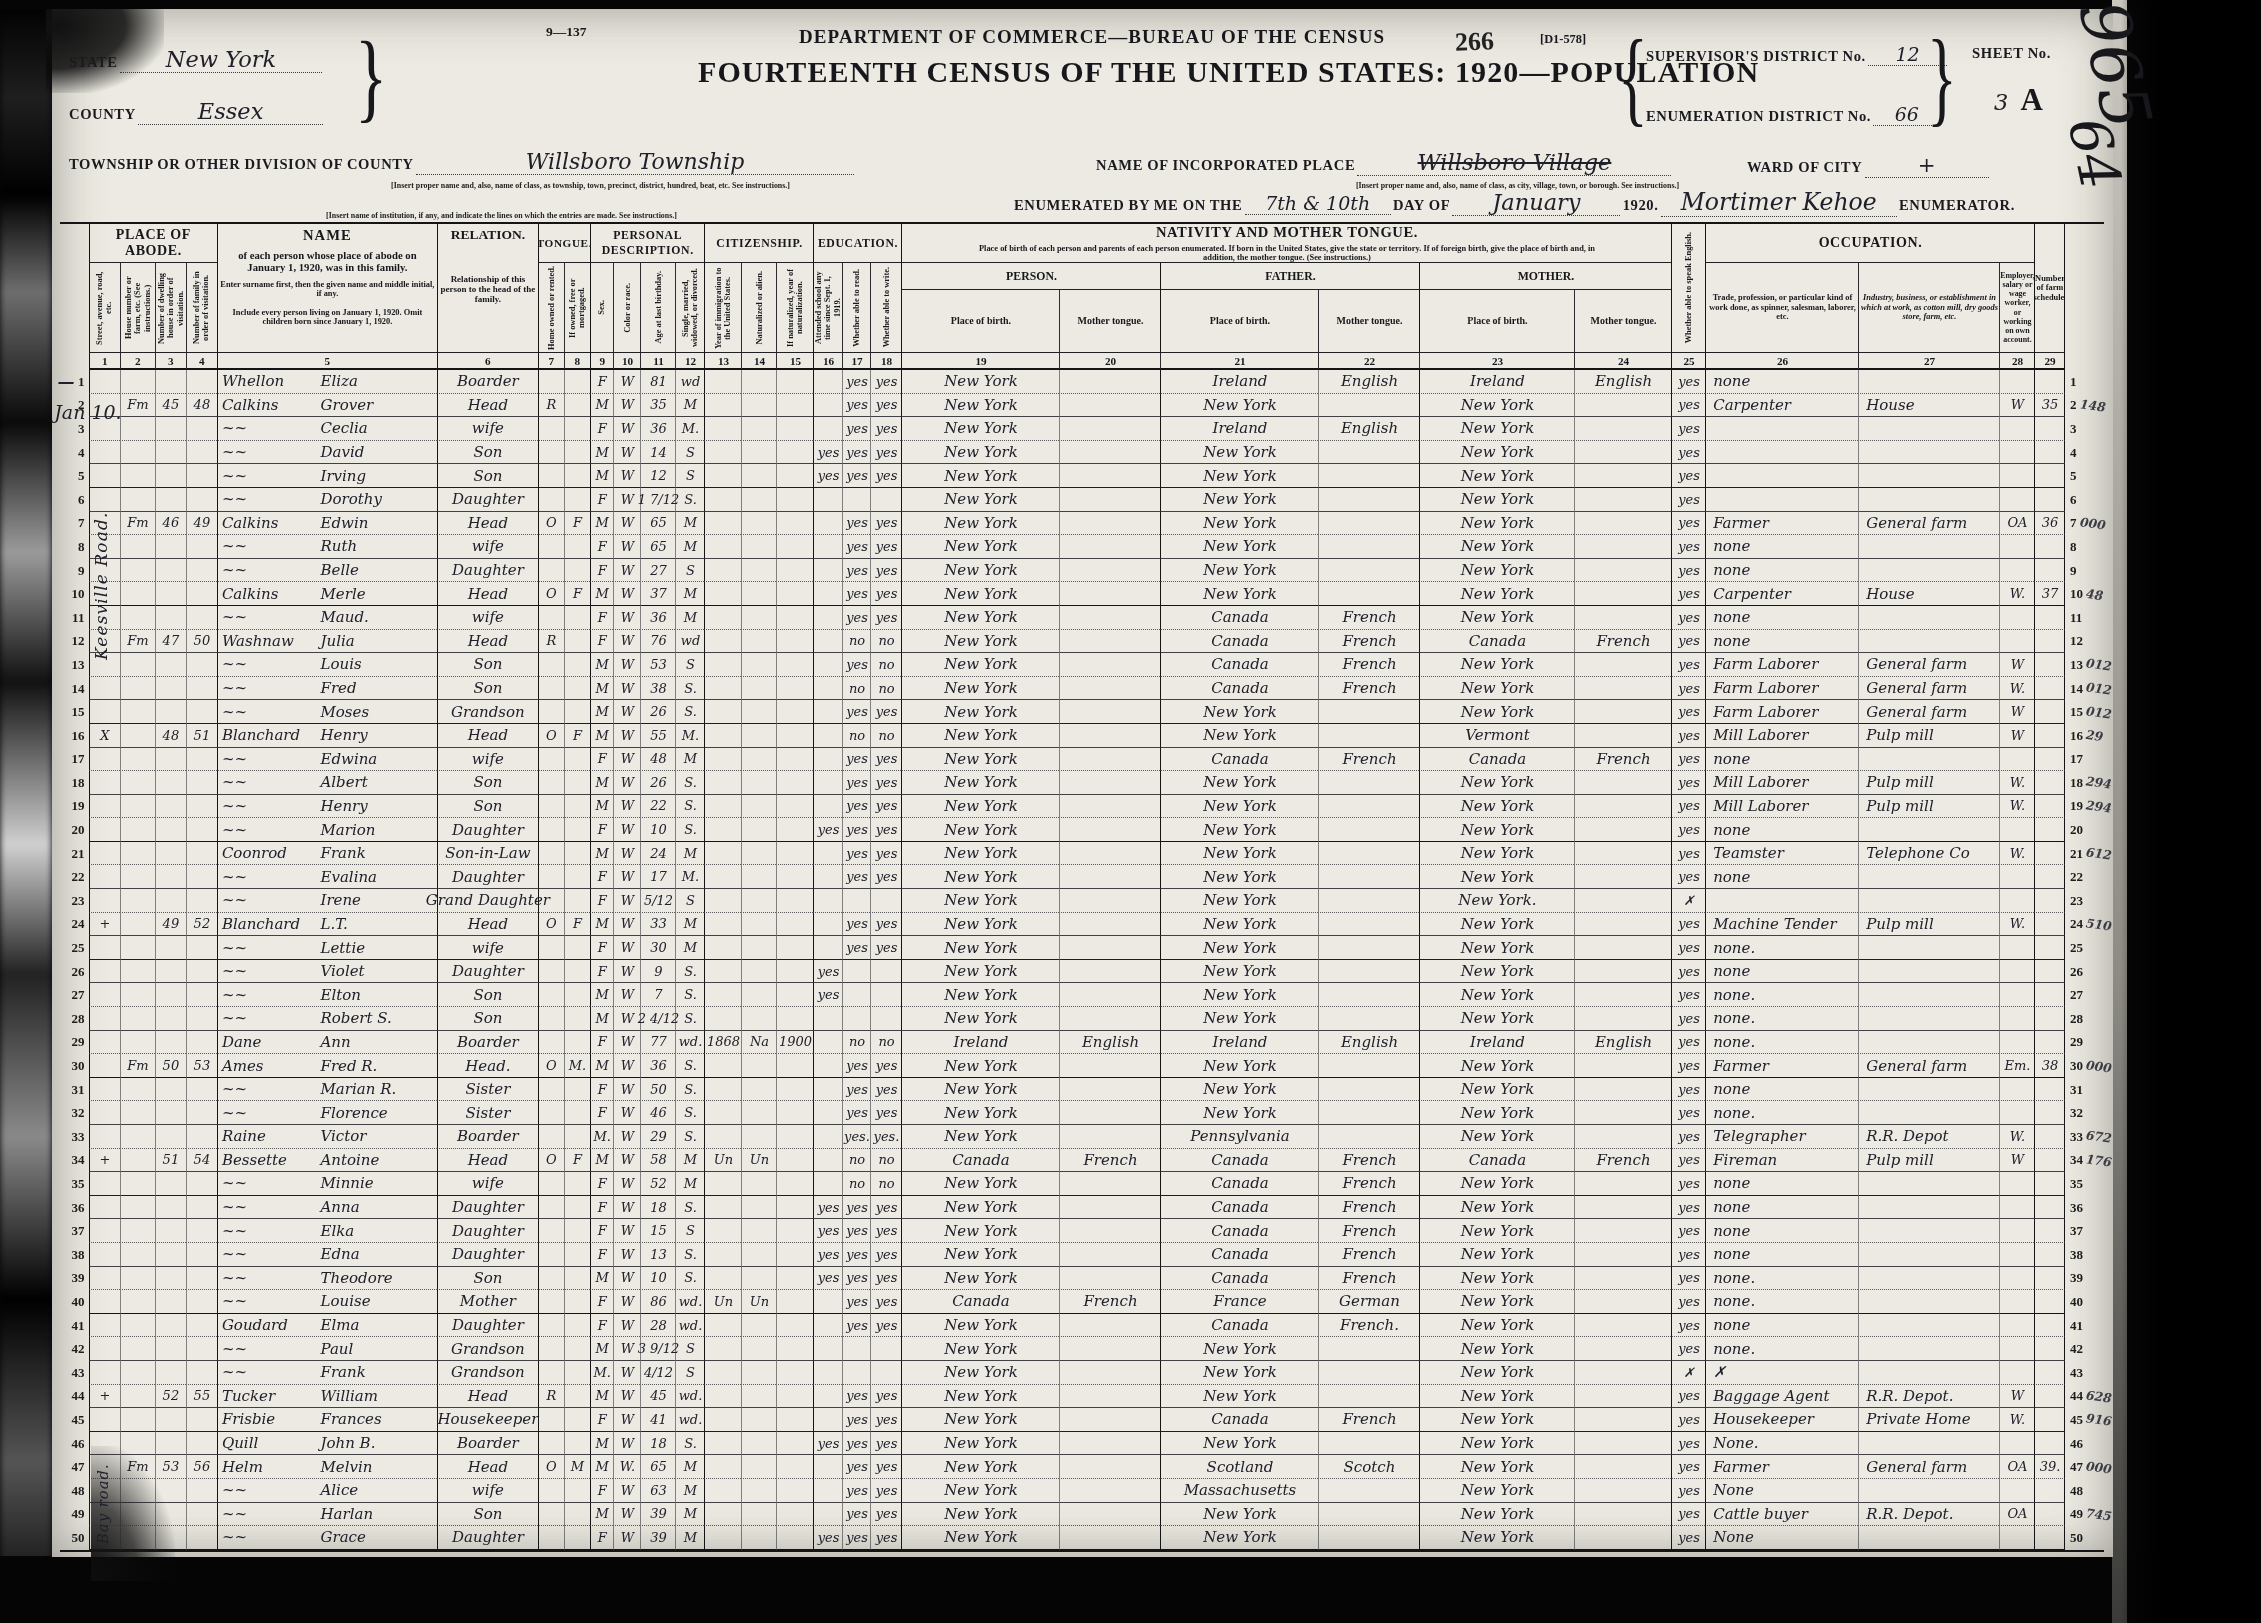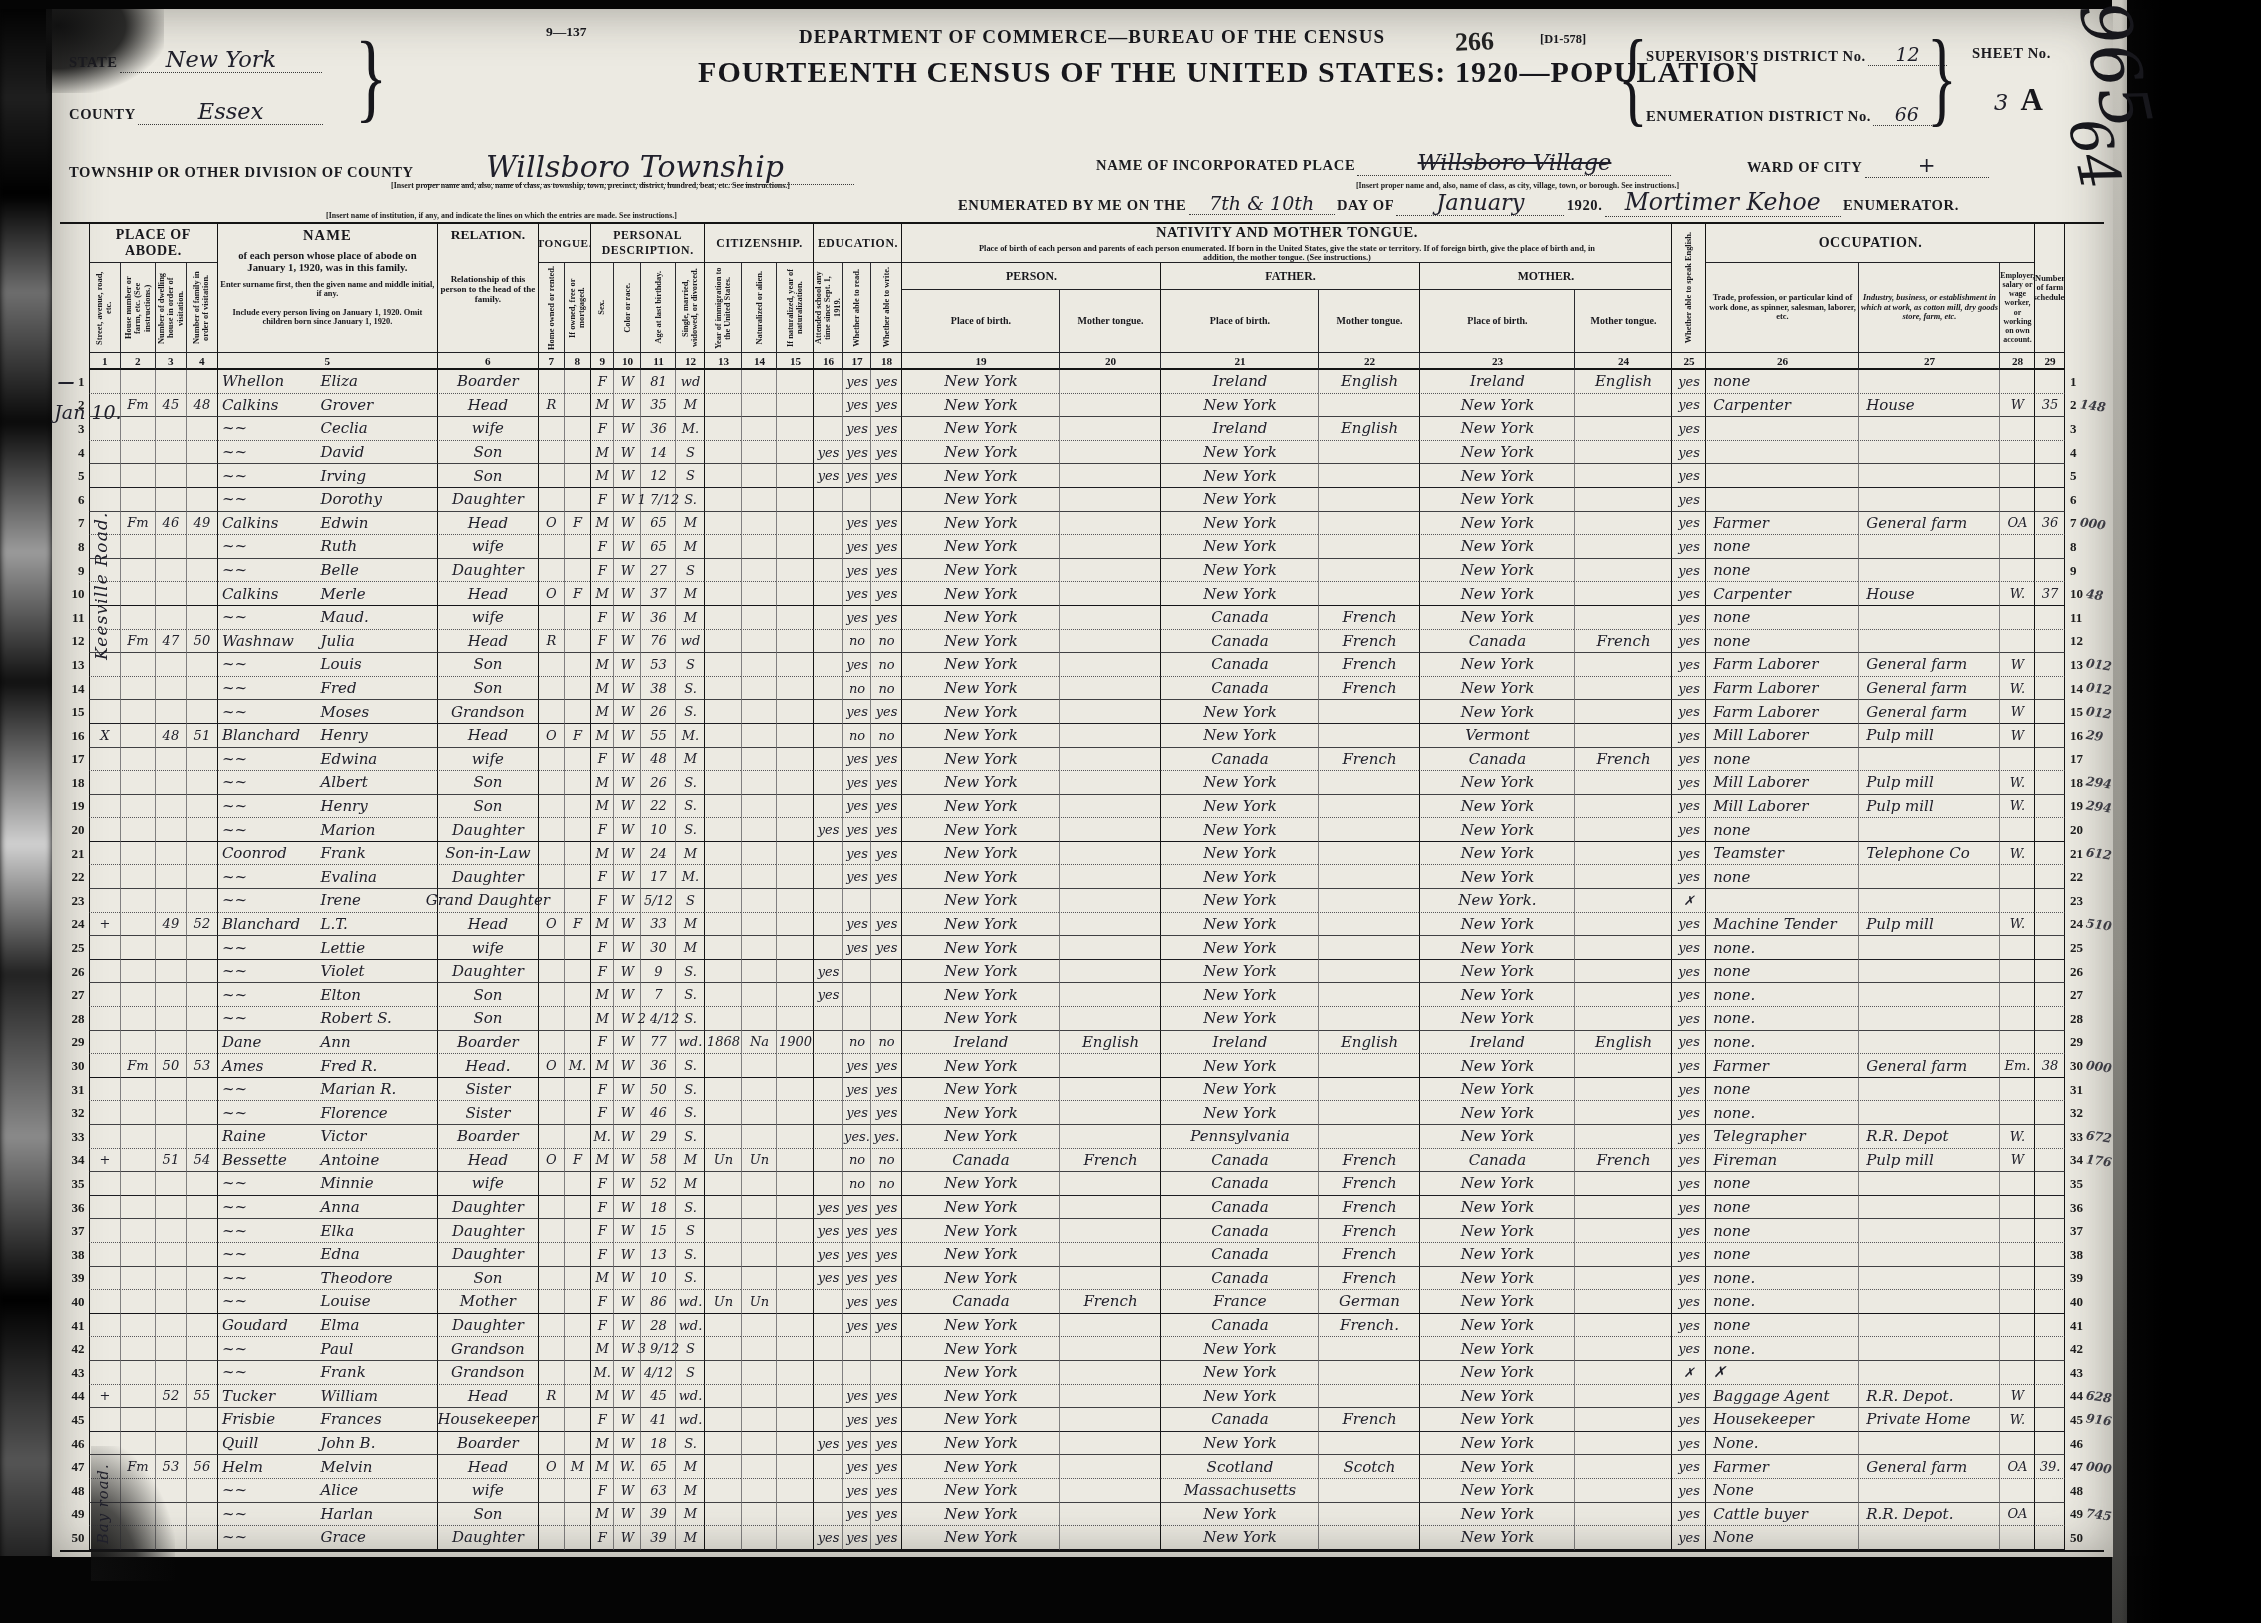--- a/index.html
+++ b/index.html
@@ -107,38 +107,38 @@
   <div class="hdr" style="left:1920px;top:36px;">
     <span class="lbl">SHEET No.</span>
   </div>
   <div class="hdr" style="left:1942px;top:73px;">
     <span class="hw" style="font-size:22.5px;">3</span>
     <span class="printed" style="font-size:31px;font-weight:bold;margin-left:10px;">A</span>
   </div>
 
   <div class="hdr" style="left:17px;top:140px;">
     <span class="lbl">TOWNSHIP OR OTHER DIVISION OF COUNTY</span>
-    <span class="fill" style="width:438px;"><span class="hw" style="font-size:30px;">Willsboro Township</span></span>
+    <span class="fill" style="width:438px;"><span class="hw" style="font-size:22px;">Willsboro Township</span></span>
   </div>
   <div class="hdr small-note" style="left:314px;top:172px;width:449px;text-align:center;">[Insert proper name and, also, name of class, as township, town, precinct, district, hundred, beat, etc.  See instructions.]</div>
 
   <div class="hdr" style="left:1044px;top:140px;">
     <span class="lbl">NAME OF INCORPORATED PLACE</span>
     <span class="fill" style="width:314px;"><span class="hw strike" style="font-size:22.5px;">Willsboro Village</span></span>
   </div>
   <div class="hdr small-note" style="left:1269px;top:172px;width:393px;text-align:center;">[Insert proper name and, also, name of class, as city, village, town, or borough.  See instructions.]</div>
 
   <div class="hdr" style="left:1695px;top:143px;">
     <span class="lbl">WARD OF CITY</span>
     <span class="fill" style="width:124px;"><span class="hw" style="font-size:21.3px;">+</span></span>
   </div>
 
   <div class="hdr small-note" style="left:236px;top:202px;width:427px;text-align:center;">[Insert name of institution, if any, and indicate the lines on which the entries are made.  See instructions.]</div>
 
-  <div class="hdr" style="left:906px;top:179px;white-space:nowrap;">
+  <div class="hdr" style="left:962px;top:179px;white-space:nowrap;">
     <span class="lbl">ENUMERATED BY ME ON THE</span>
     <span class="fill" style="width:146px;"><span class="hw" style="font-size:19px;">7th &amp; 10th</span></span>
     <span class="lbl">DAY OF</span>
     <span class="fill" style="width:168px;"><span class="hw" style="font-size:22.5px;">January</span></span>
     <span class="lbl">1920.</span>
     <span class="fill" style="width:236px;"><span class="hw" style="font-size:23.6px;">Mortimer Kehoe</span></span>
     <span class="lbl">ENUMERATOR.</span>
   </div>
 
   <div class="margin-big" style="left:1999px;top:17px;font-size:67px;transform:rotate(78deg);">965</div>

